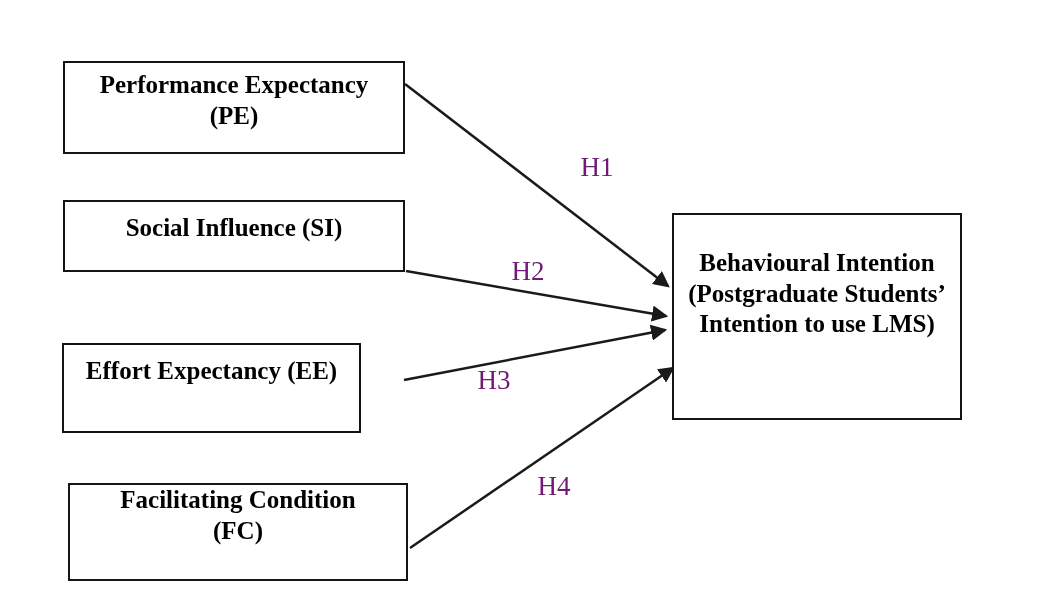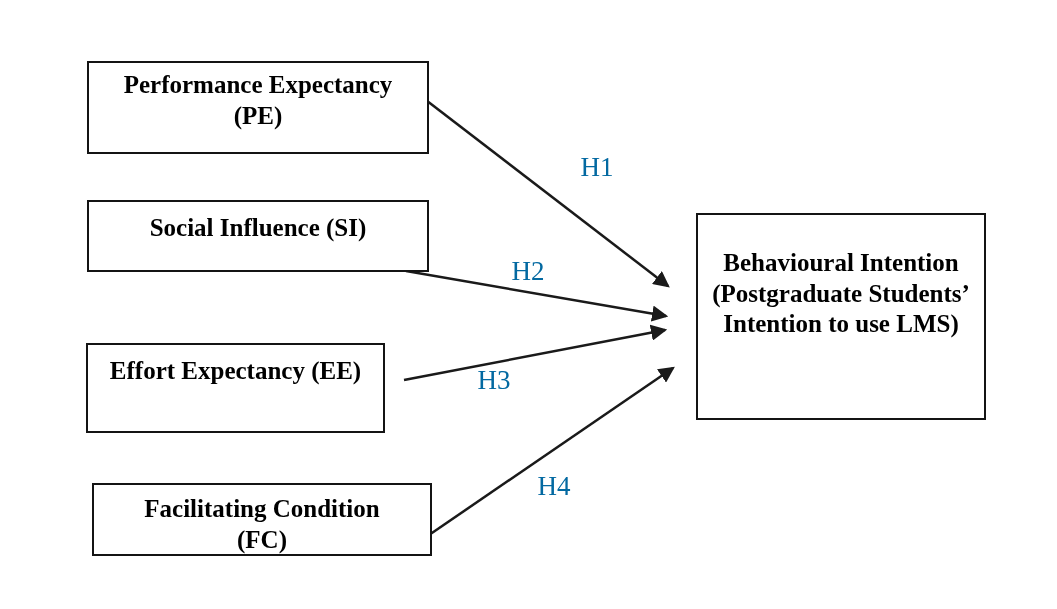--- a/index.html
+++ b/index.html
@@ -26,34 +26,33 @@
     position: absolute;
     box-sizing: border-box;
     background: #ffffff;
     border: 2px solid #141414;
     text-align: center;
     font-weight: bold;
     font-size: 25px;
     line-height: 1.22;
     color: #000000;
     white-space: pre-line;
-    margin-left: 24px;
   }
   .node-pe { left: 63px;  top: 61px;  width: 342px; height: 93px;  padding-top: 7px;  }
   .node-si { left: 63px;  top: 200px; width: 342px; height: 72px;  padding-top: 11px; }
   .node-ee { left: 62px;  top: 343px; width: 299px; height: 90px;  padding-top: 11px; }
-  .node-fc { left: 68px;  top: 483px; width: 340px; height: 73px;  padding-top: 9px;  }
+  .node-fc { left: 68px;  top: 483px; width: 340px; height: 98px;   }
   .node-bi { left: 672px; top: 213px; width: 290px; height: 207px; padding-top: 33px; }
   .h-label {
     position: absolute;
     transform: translate(-50%, -50%);
     font-family: "Liberation Serif", serif;
     font-size: 27px;
     font-weight: normal;
-    color: #0369a1;
+    color: #701a75;
     line-height: 1;
   }
   .h1-label { left: 597px; top: 167px; }
   .h2-label { left: 528px; top: 271px; text-align: center; }
   .h3-label { left: 494px; top: 380px; }
   .h4-label { left: 554px; top: 486px; }
 </style>
 </head>
 <body>
 

